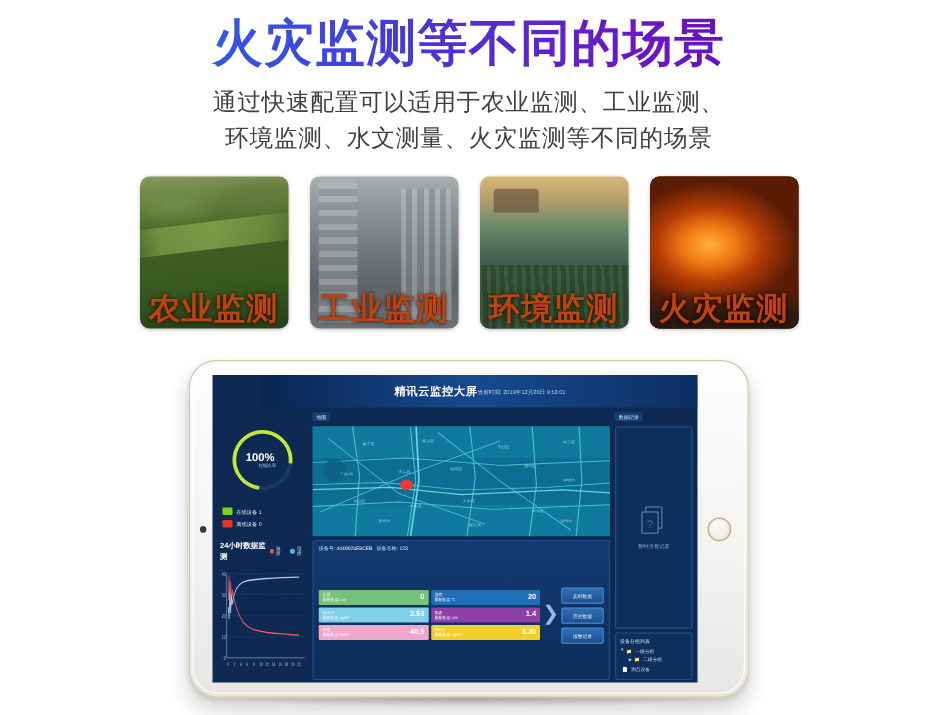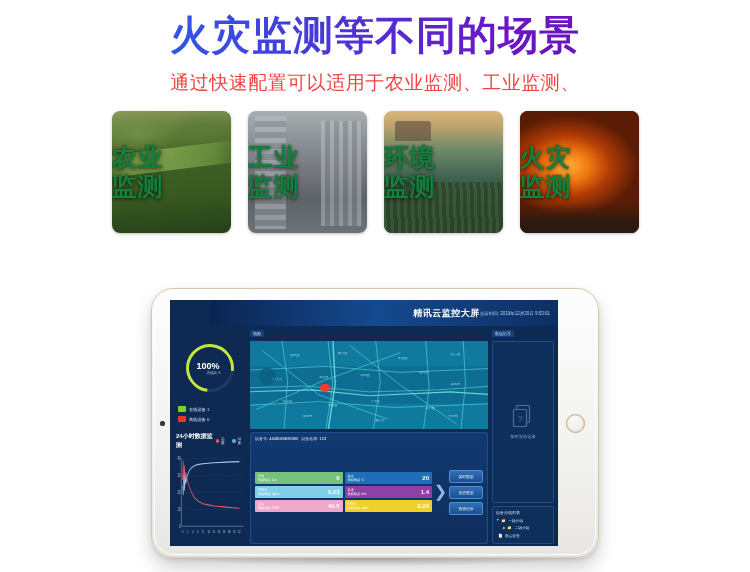--- a/index.html
+++ b/index.html
@@ -22,21 +22,21 @@
     line-height:1.15;
     background:linear-gradient(90deg,#1b6cf5 0%,#2b5fe8 18%,#4b35d6 45%,#6b16c4 68%,#5c0fa8 100%);
     -webkit-background-clip:text;
     background-clip:text;
     color:transparent;
     -webkit-text-fill-color:transparent;
   }
   .hero-sub {
     text-align:center;
     font-size:19px;
-    color:#ef4444;
+    color:#404040;
     line-height:1.55;
     margin:10px 0 0 0;
     letter-spacing:0.5px;
   }
   .hero-sub div { white-space:nowrap; }
 
   
   .cards {
     display:flex;
     justify-content:center;
@@ -47,23 +47,23 @@
     width:119px; height:122px;
     border-radius:8px;
     position:relative;
     overflow:hidden;
     box-shadow:0 1px 3px rgba(0,0,0,.25);
     flex:0 0 auto;
   }
   .card .bg { position:absolute; inset:0; }
   .card .label {
     position:absolute; inset:0;
-    display:flex; flex-direction:column;
-    align-items:flex-start; justify-content:center;
-    color:#15803d;
+    display:flex; flex-direction:row;
+    align-items:flex-end; justify-content:center;
+    color:#c2410c;
     font-size:25px;
     font-weight:bold;
     line-height:1.18;
     text-shadow:0 1px 4px rgba(0,0,0,.55), 0 0 2px rgba(0,0,0,.5);
     letter-spacing:1px;
   }
 
   
   .bg-agri {
     background:
@@ -159,21 +159,21 @@
     position:relative;
     width:100%; height:100%;
     background:#0f2a52;
     overflow:hidden;
     font-size:3px;
     color:#cfe0f5;
   }
   .scr-header {
     height:26px;
     background:linear-gradient(90deg,#0b2552 0%,#154a8f 48%,#0d2f63 100%);
-    display:flex; align-items:center; justify-content:flex-end;
+    display:flex; align-items:center; justify-content:center;
     padding:0 8px;
     margin-left:40px;
   }
   .scr-title { font-size:9px; font-weight:bold; color:#ffffff; letter-spacing:.5px; }
   .scr-time { font-size:4.5px; color:#b9d2ef; }
 
   .scr-body { display:flex; height:calc(100% - 26px); padding:4px 4px 2px 4px; gap:4px; }
 
   
   .col-left { width:72px; display:flex; flex-direction:column; }
@@ -277,20 +277,21 @@
     background:radial-gradient(ellipse at center, rgba(0,0,0,.17) 0%, rgba(0,0,0,0) 72%);
   }
 </style>
 </head>
 <body>
 
 <h1 class="hero-title">火灾监测等不同的场景</h1>
 
 <div class="hero-sub">
   <div>通过快速配置可以适用于农业监测、工业监测、</div>
+  <div>环境监测、水文测量、火灾监测等不同的场景</div>
 </div>
 
 <div class="cards">
 
   <div class="card">
     <div class="bg bg-agri"></div>
     <div class="label">
       <span>农业</span>
       <span>监测</span>
     </div>

